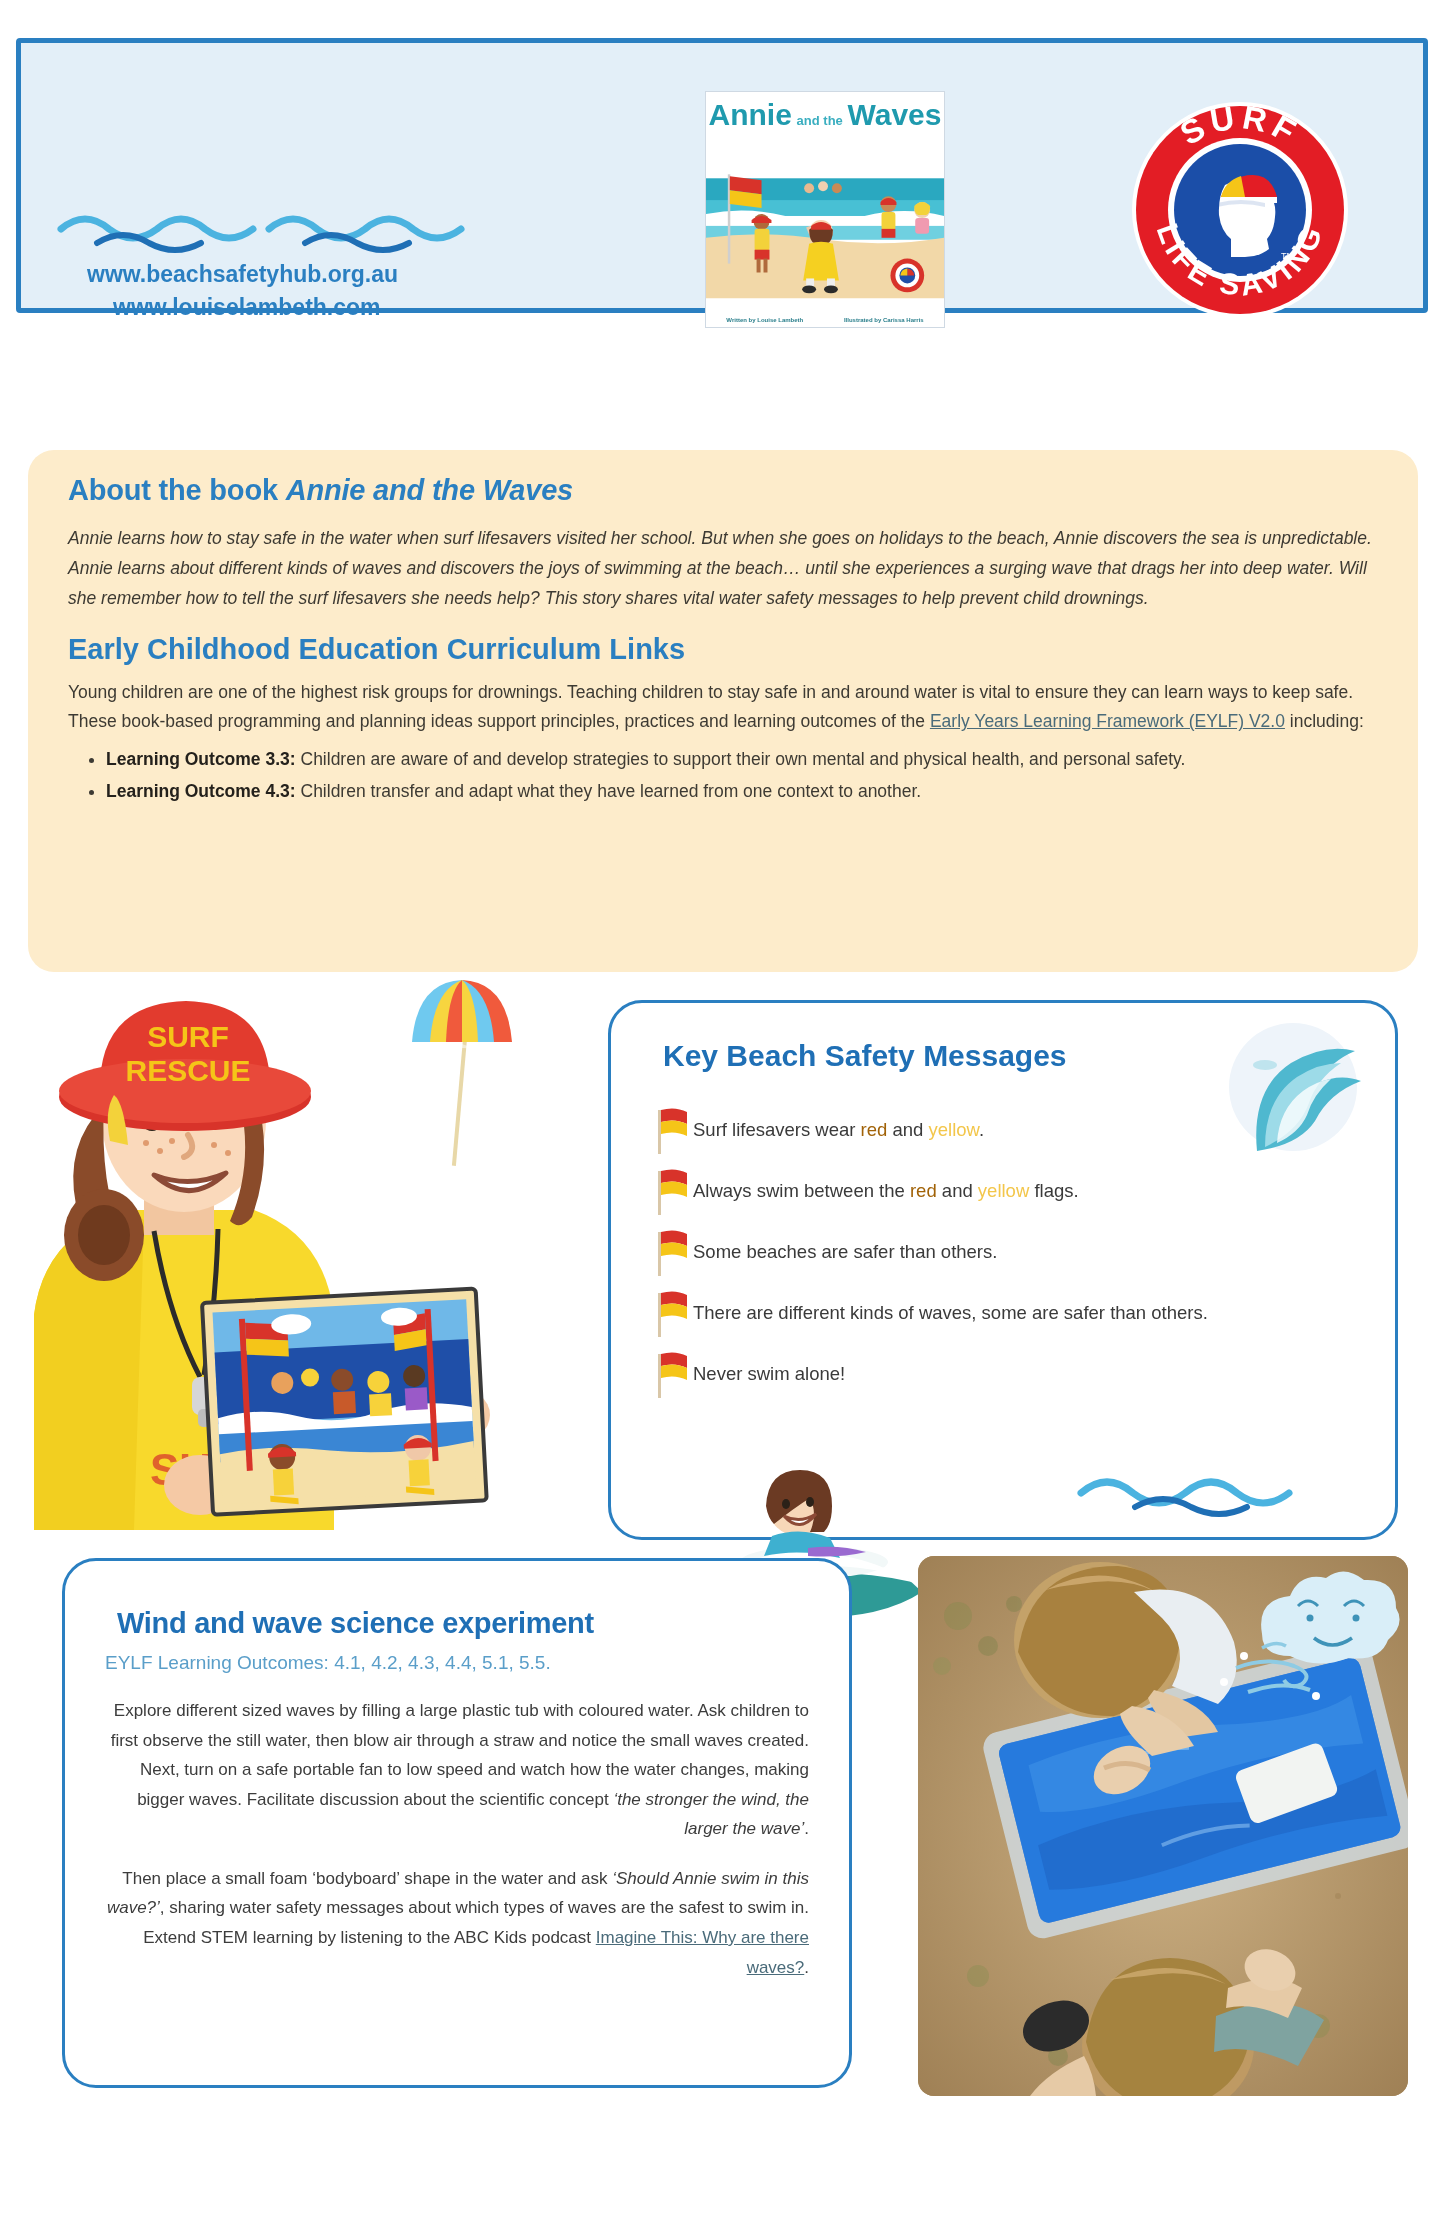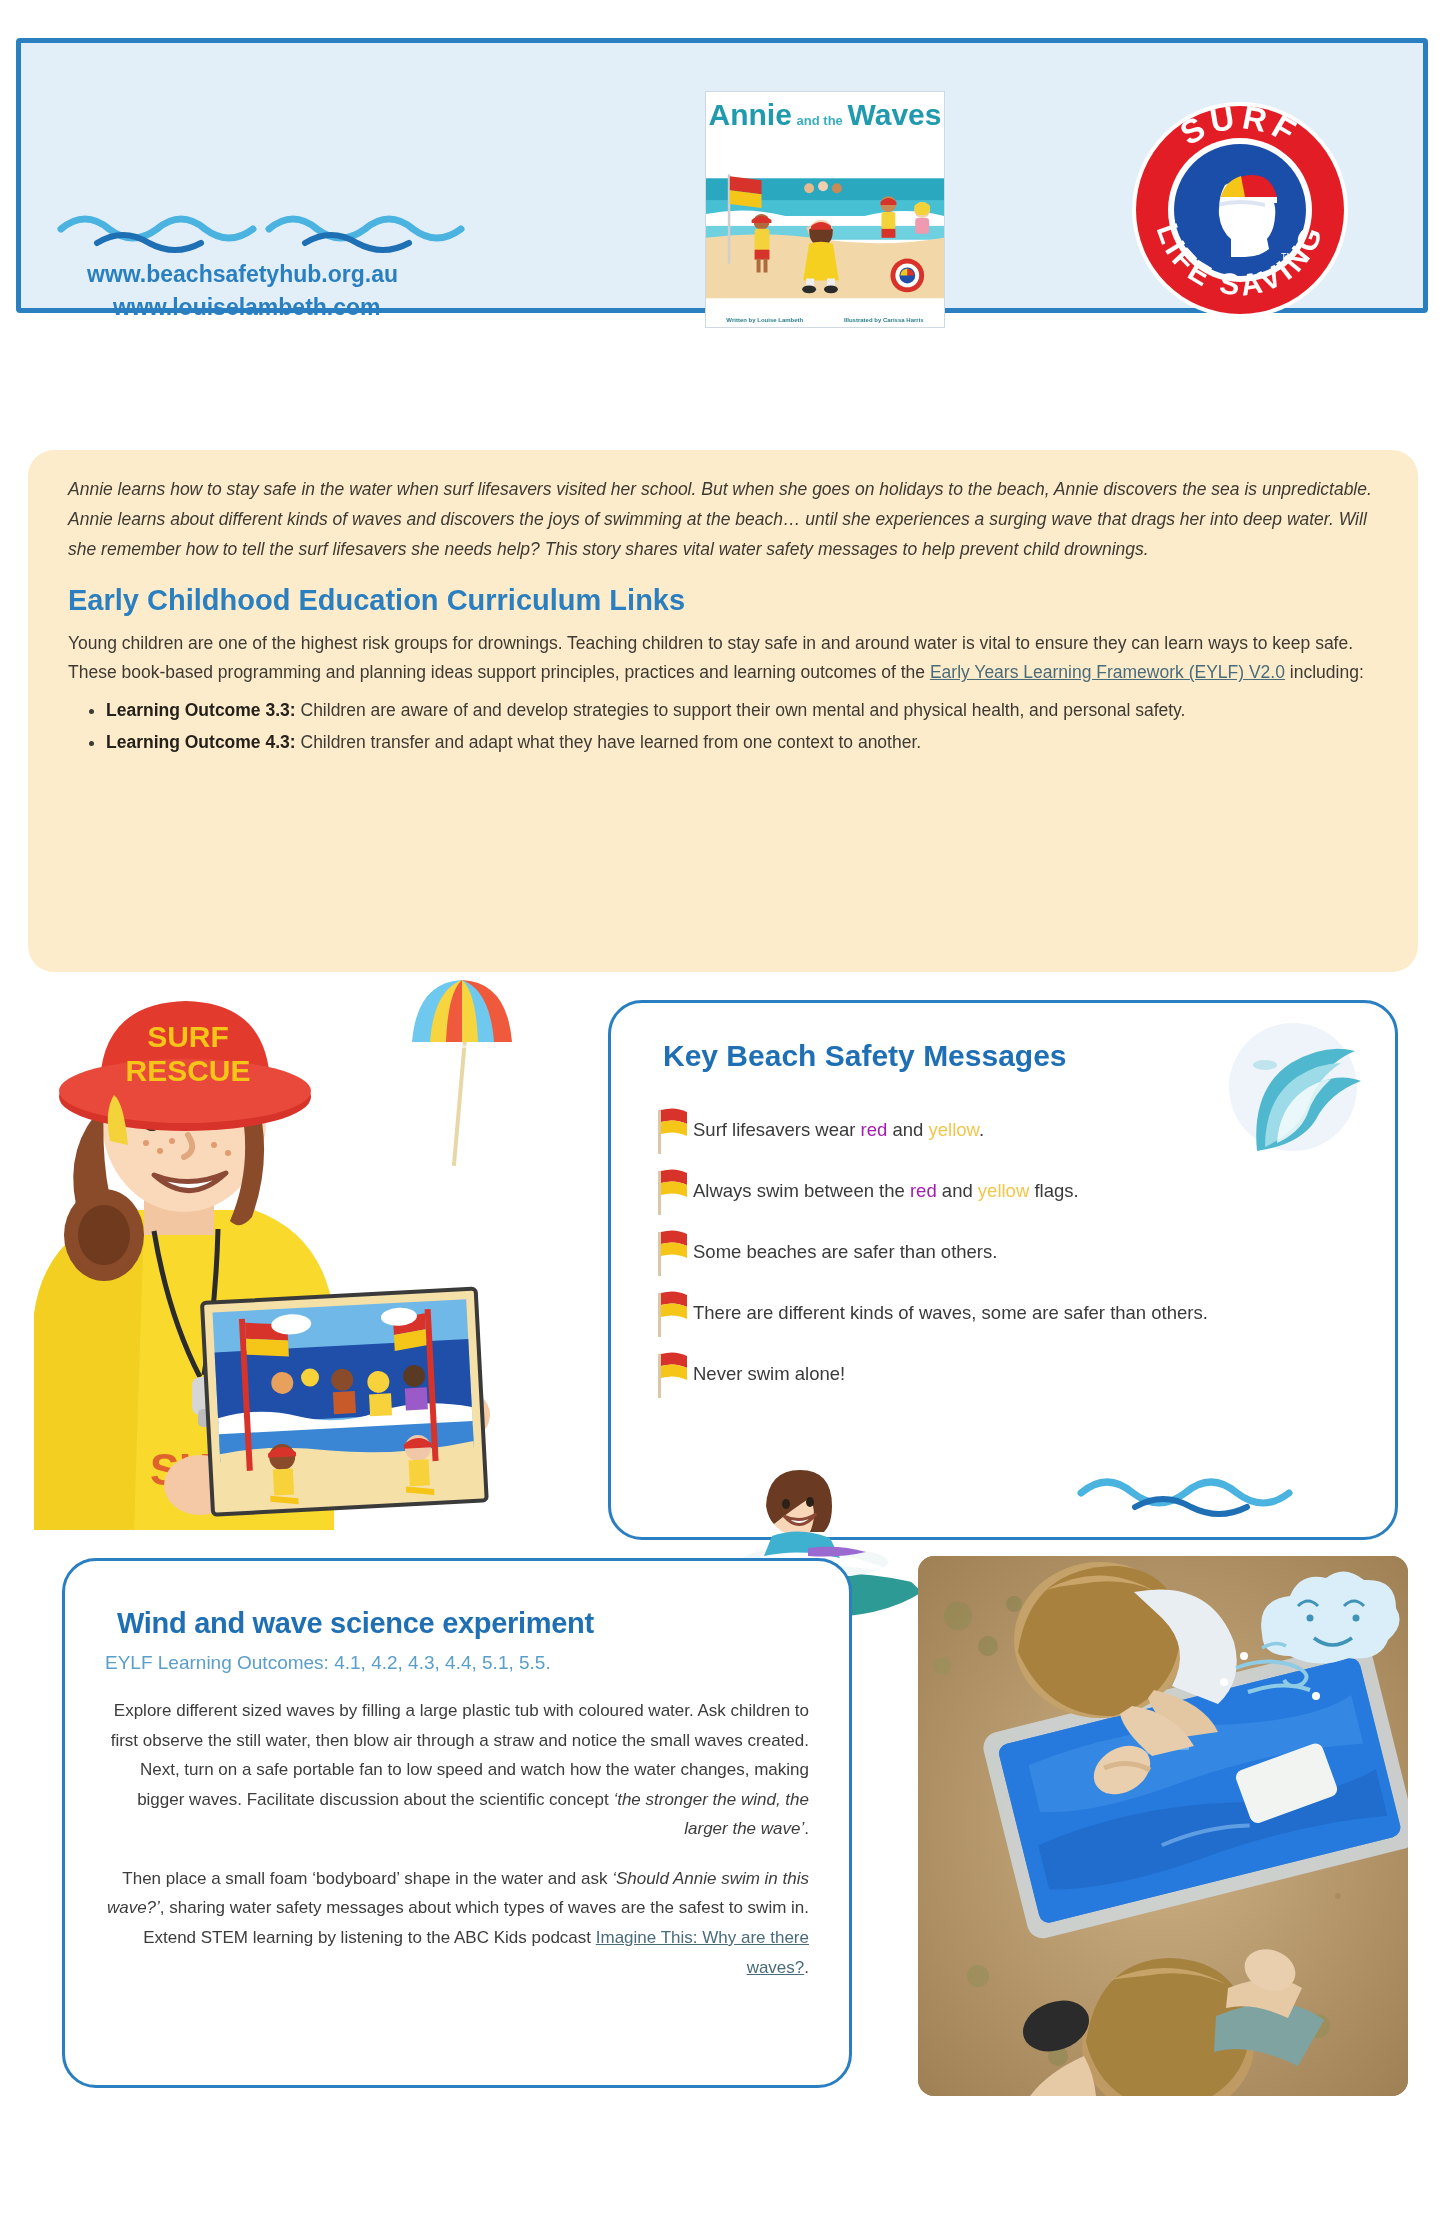--- a/index.html
+++ b/index.html
@@ -89,21 +89,21 @@
     overflow:hidden;
   }
   .keypanel h2 {
     position:absolute; left:52px; top:36px; margin:0;
     font-size:30px; font-weight:bold; color:#1f6fb5;
   }
   .msg-list { position:absolute; left:38px; top:96px; width:700px; }
   .msg-row { display:flex; align-items:center; height:61px; }
   .msg-flag { width:44px; flex:0 0 44px; }
   .msg-text { font-size:18.5px; color:#3a3a3a; }
-  .msg-text .red { color:#a21caf; }
+  .msg-text .red { color:#a16207; }
   .msg-text .yel { color:#f3c64a; }
   .key-wave-bg { position:absolute; right:4px; top:18px; width:170px; height:150px; }
   .key-wave-bottom { position:absolute; right:88px; bottom:14px; width:230px; height:60px; }
 
   
   .exppanel {
     position:absolute; left:62px; top:1558px; width:790px; height:530px;
     background:#ffffff; border:3px solid #2a7fc1; border-radius:34px;
     padding:34px 40px 0 40px;
   }
@@ -232,20 +232,23 @@
     <path d="M92 98 Q100 76 124 76 Q142 76 148 98 Z" fill="#e31d25"></path>
     <path d="M92 98 Q96 82 112 77 L116 98 Z" fill="#f5c518"></path>
     <path d="M92 98 L148 98 L148 104 L92 104 Z" fill="#ffffff"></path>
     <path d="M88 104 Q112 98 136 104 L136 108 Q112 102 88 108 Z" fill="#1b4ea8" opacity="0.15"></path>
     <text x="152" y="160" font-family="Liberation Sans, sans-serif" font-size="9" fill="#ffffff">TM</text>
   </svg>
 </div>
 
 <div class="cream-wrap">
 
+  <h2 class="sec">
+    <span>About the book </span><span class="it">Annie and the Waves</span>
+  </h2>
 
   <p class="body-italic">Annie learns how to stay safe in the water when surf lifesavers visited her school. But when she goes on holidays to the beach, Annie discovers the sea is unpredictable. Annie learns about different kinds of waves and discovers the joys of swimming at the beach… until she experiences a surging wave that drags her into deep water. Will she remember how to tell the surf lifesavers she needs help? This story shares vital water safety messages to help prevent child drownings.</p>
 
   <h2 class="sec2">Early Childhood Education Curriculum Links</h2>
 
   <p class="body-plain">
     <span>Young children are one of the highest risk groups for drownings. Teaching children to stay safe in and around water is vital to ensure they can learn ways to keep safe. These book-based programming and planning ideas support principles, practices and learning outcomes of the </span><a class="eylf-link" href="#">Early Years Learning Framework (EYLF) V2.0</a><span> including:</span>
   </p>
 
   <ul class="outcomes">

